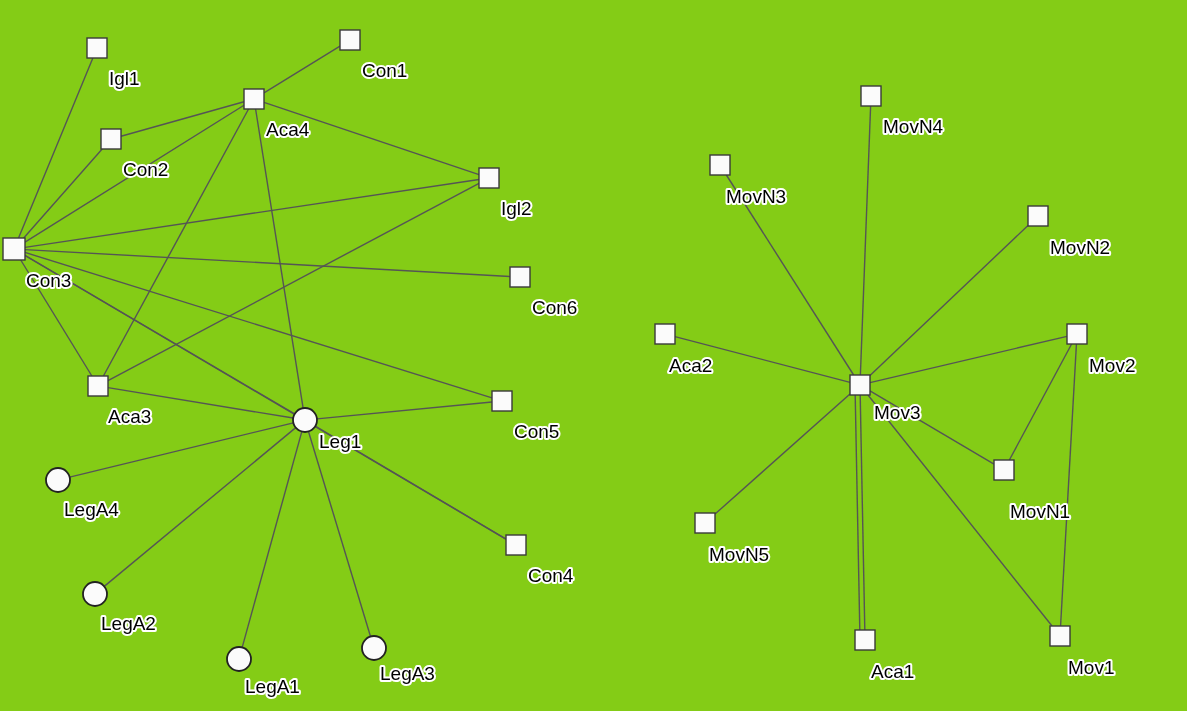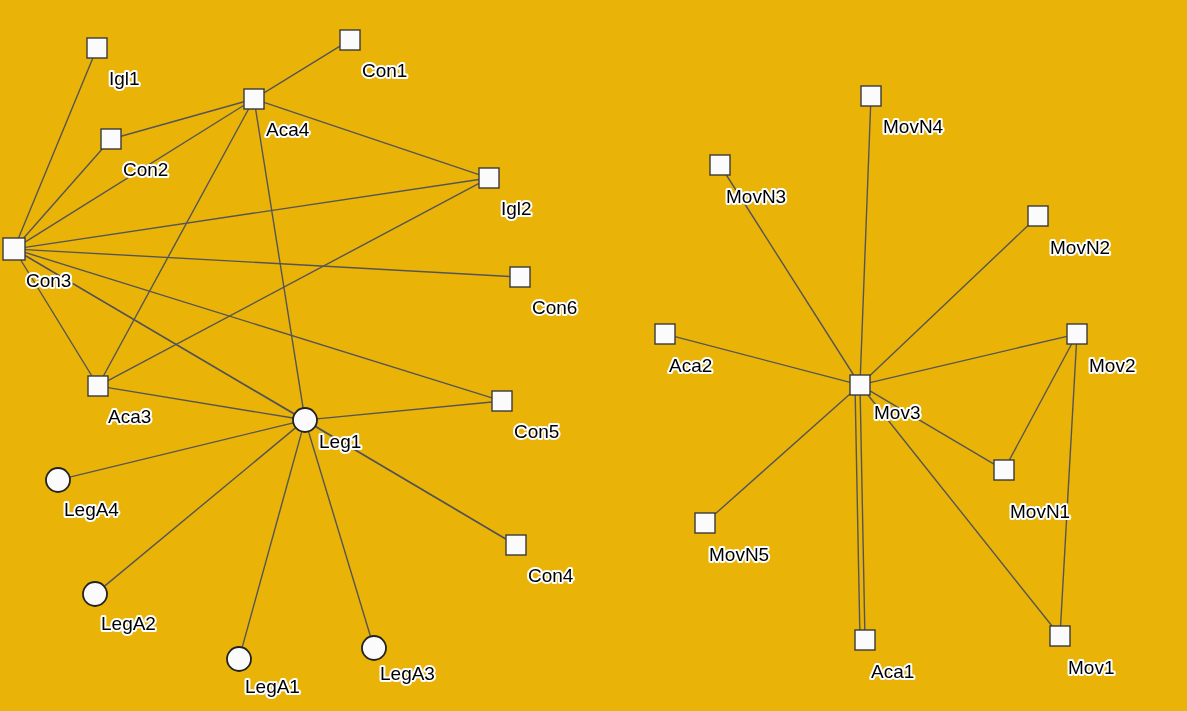--- a/index.html
+++ b/index.html
@@ -4,21 +4,21 @@
 <style>
   html, body {
     margin: 0;
     padding: 0;
     background: #ffffff;
   }
   #canvas-wrap {
     position: relative;
     width: 1187px;
     height: 711px;
-    background: #eab308;
+    background: #84cc16;
     overflow: hidden;
     font-family: "Liberation Sans", sans-serif;
   }
   svg#graph-svg {
     position: absolute;
     left: 0;
     top: 0;
     width: 1187px;
     height: 711px;
     display: block;

